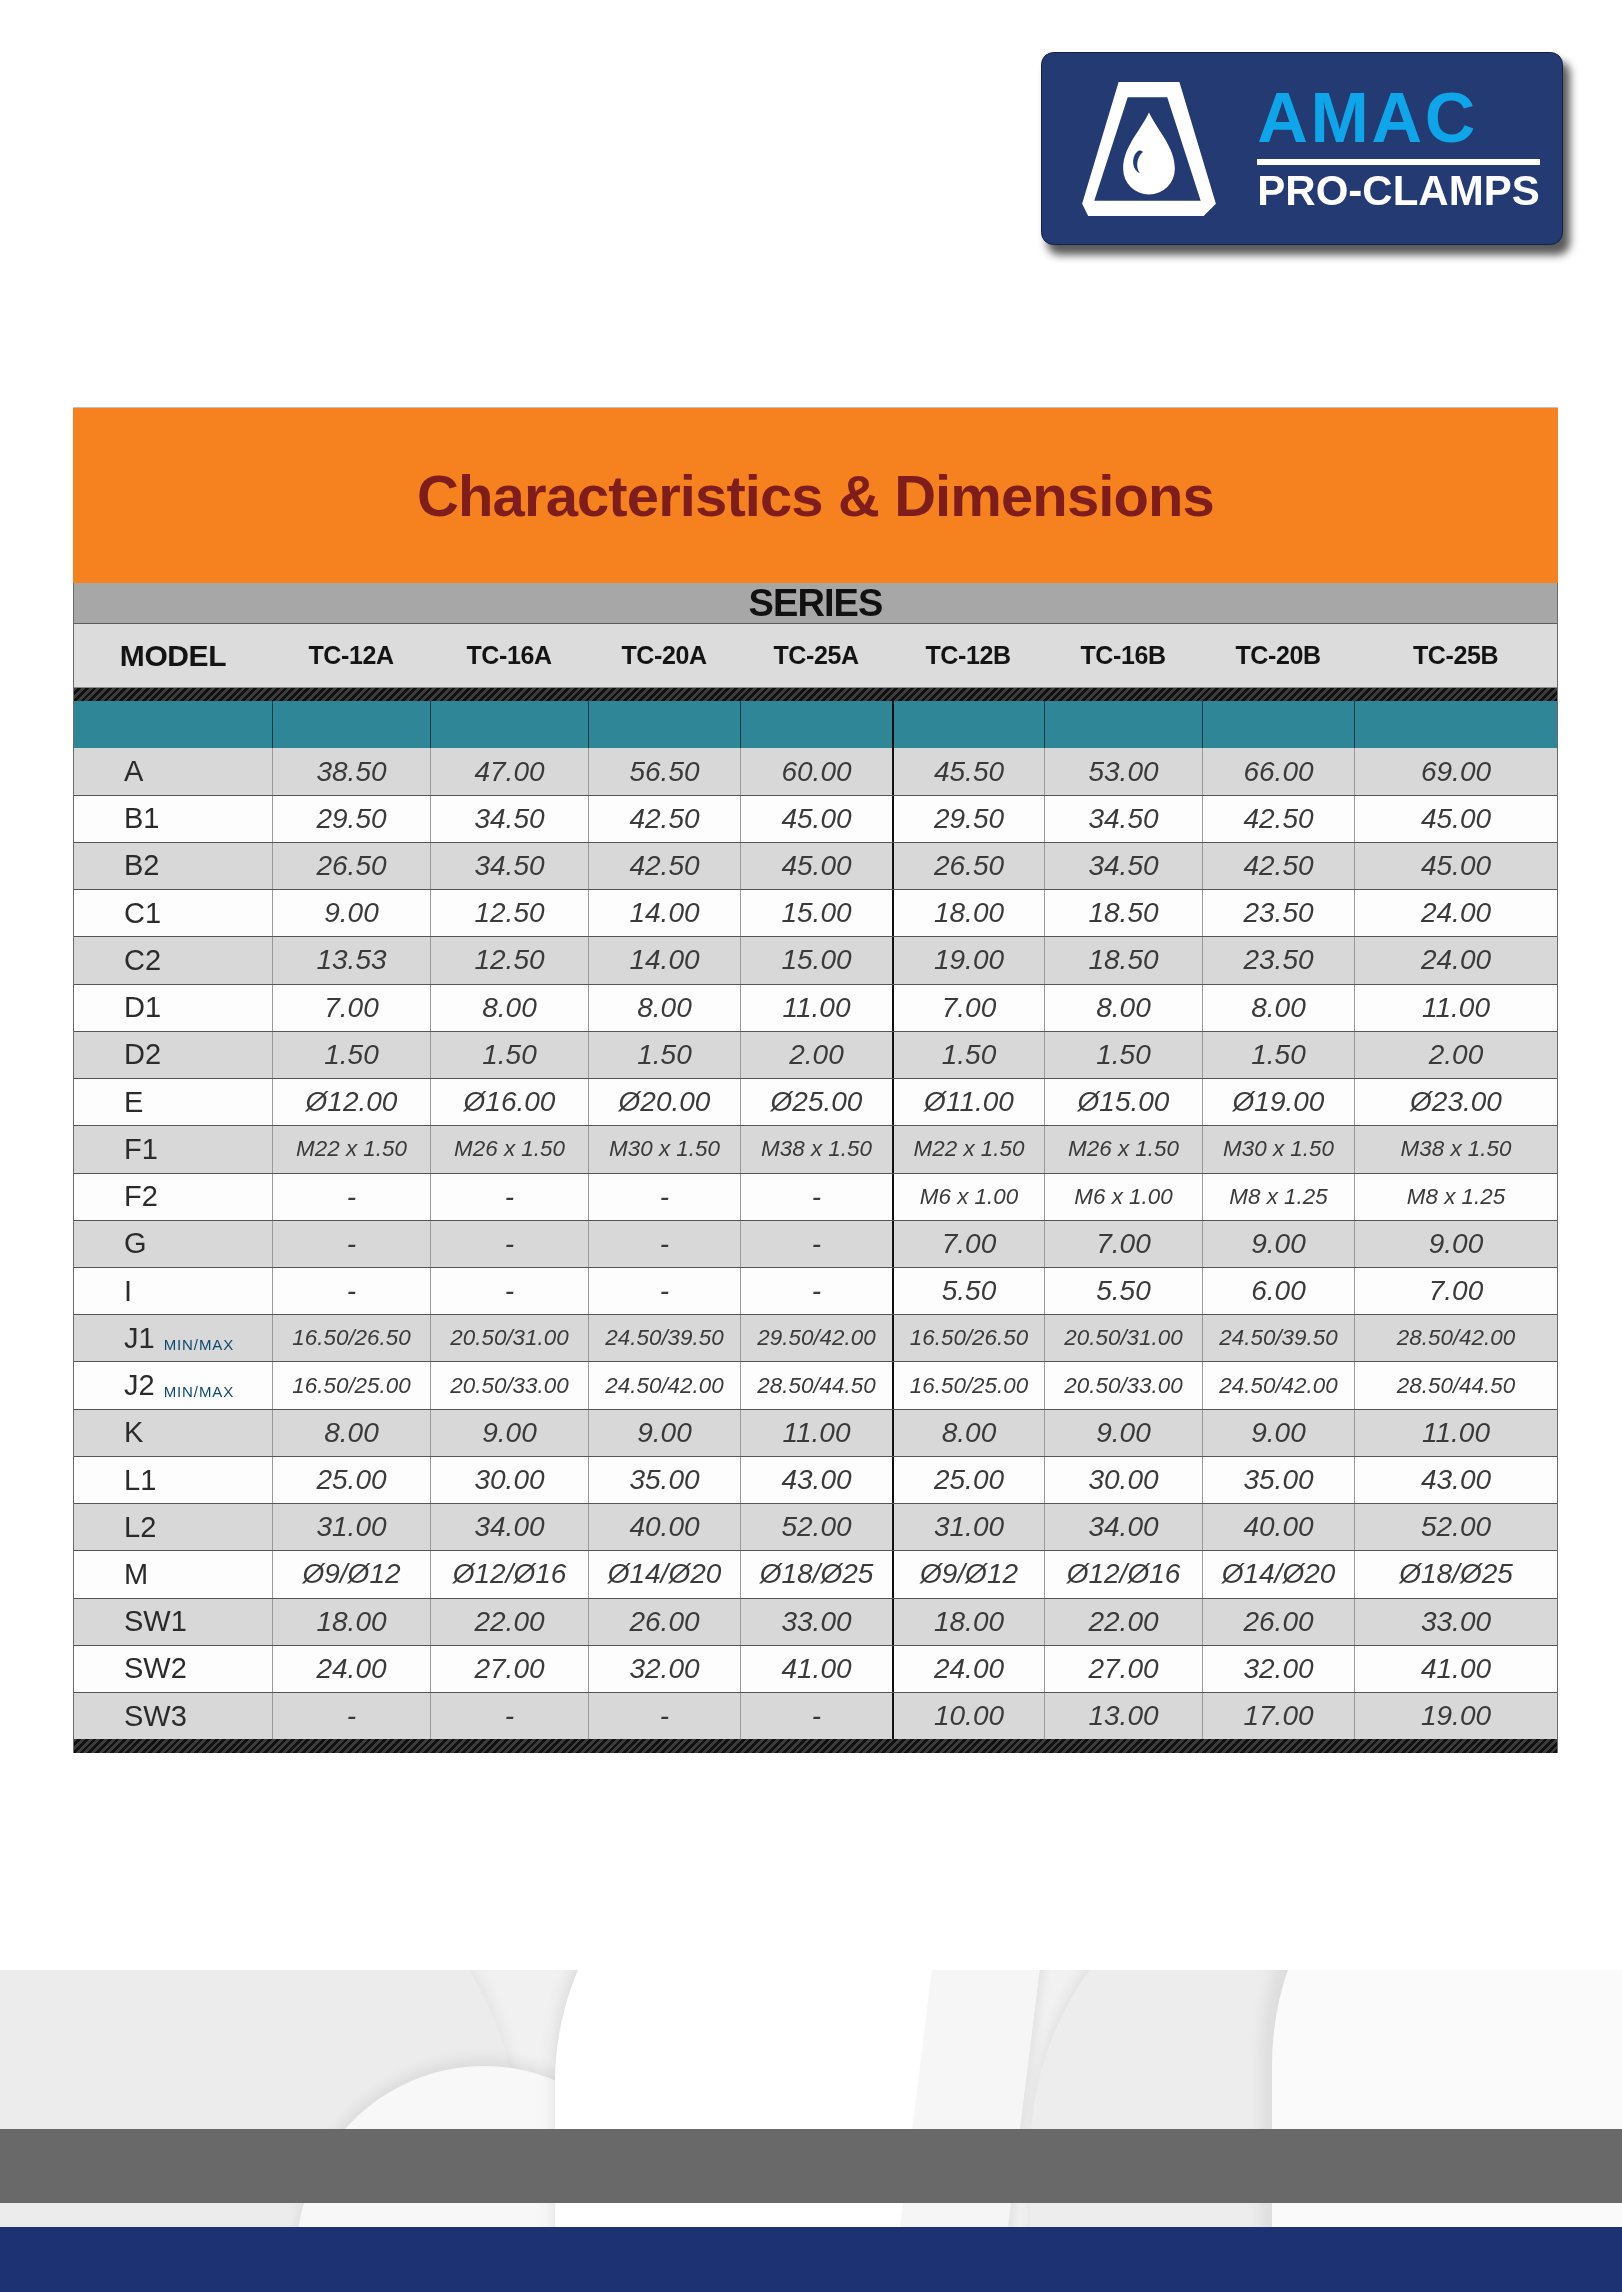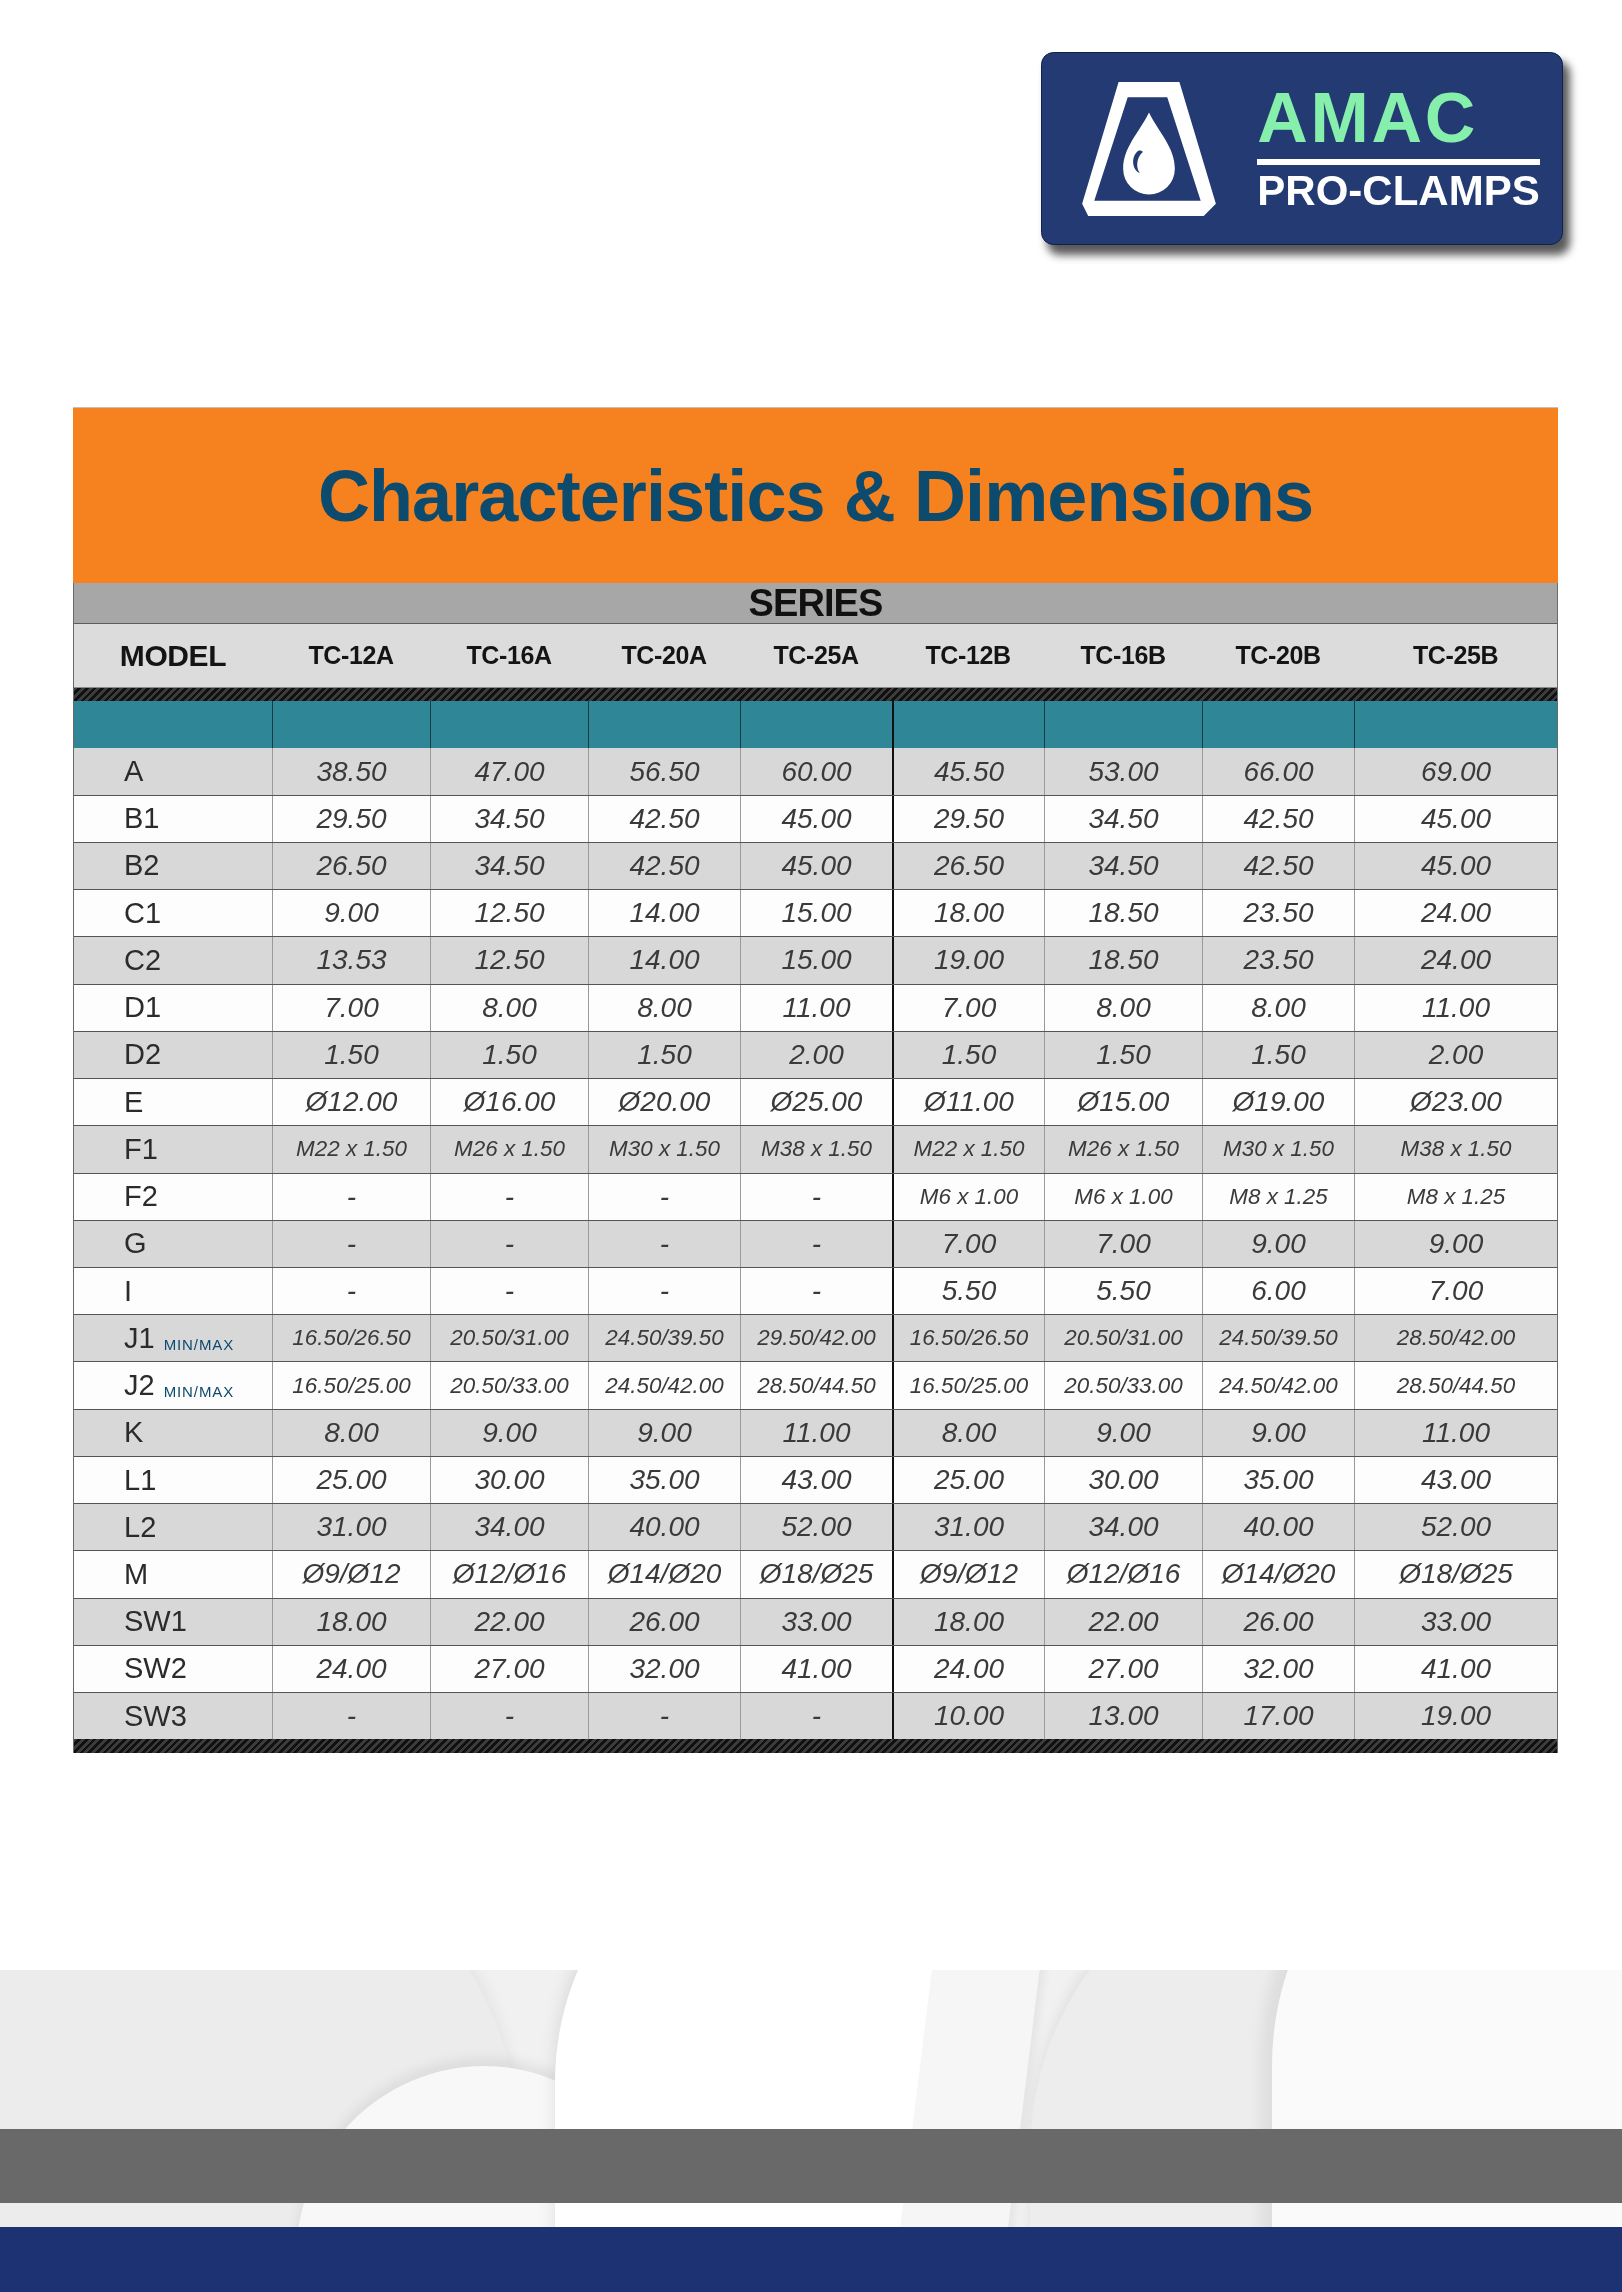--- a/index.html
+++ b/index.html
@@ -6,29 +6,29 @@
   #page{position:relative;width:1623px;height:2293px;background:#ffffff;overflow:hidden;
         font-family:"Liberation Sans",sans-serif;}
 
   
   .logo-box{position:absolute;left:1041px;top:52px;width:522px;height:193px;
             background:#233a72;border:1.8px solid #10204a;border-radius:12.5px;
             box-shadow:6.3px 9.9px 8px rgba(0,0,0,0.65);
             display:flex;align-items:center;justify-content:center;gap:23px;box-sizing:border-box;}
   .logo-mark{width:170px;height:152px;flex:0 0 auto;}
   .brand-block{display:flex;flex-direction:column;align-items:stretch;}
-  .brand-name{color:#86efac;font-weight:bold;font-size:70px;line-height:0.95;letter-spacing:2.7px;}
+  .brand-name{color:#0ea5e9;font-weight:bold;font-size:70px;line-height:0.95;letter-spacing:2.7px;}
   .brand-rule{height:6.3px;background:#fff;margin:7.2px 0 5.4px 0;}
   .brand-sub{color:#fff;font-weight:bold;font-size:42px;line-height:1;letter-spacing:0px;}
 
   
   .content{position:absolute;left:73px;top:407px;width:1485px;}
   .banner{height:176px;background:#f5821f;border-top:1.8px solid #c0c0c0;
           display:flex;align-items:center;justify-content:center;box-sizing:border-box;}
-  .banner-title{font-size:72px;font-weight:800;color:#0c4a6e;letter-spacing:-0.9px;}
+  .banner-title{font-size:58px;font-weight:800;color:#7f1d1d;letter-spacing:-0.9px;}
 
   .tbl{border-left:0.9px solid #6a6a6a;border-right:0.9px solid #6a6a6a;box-sizing:border-box;}
 
   .series-band{height:41px;background:#a7a7a7;border-bottom:1.8px solid #5c5c5c;
                display:flex;box-sizing:border-box;}
   .series-half{flex:1 1 0;display:flex;align-items:center;justify-content:center;
                font-size:38px;font-weight:bold;color:#111;letter-spacing:-0.9px;}
 
   .grid{display:grid;grid-template-columns:198px 158px 158px 152px 152px 152px 158px 152px 1fr;}
 

